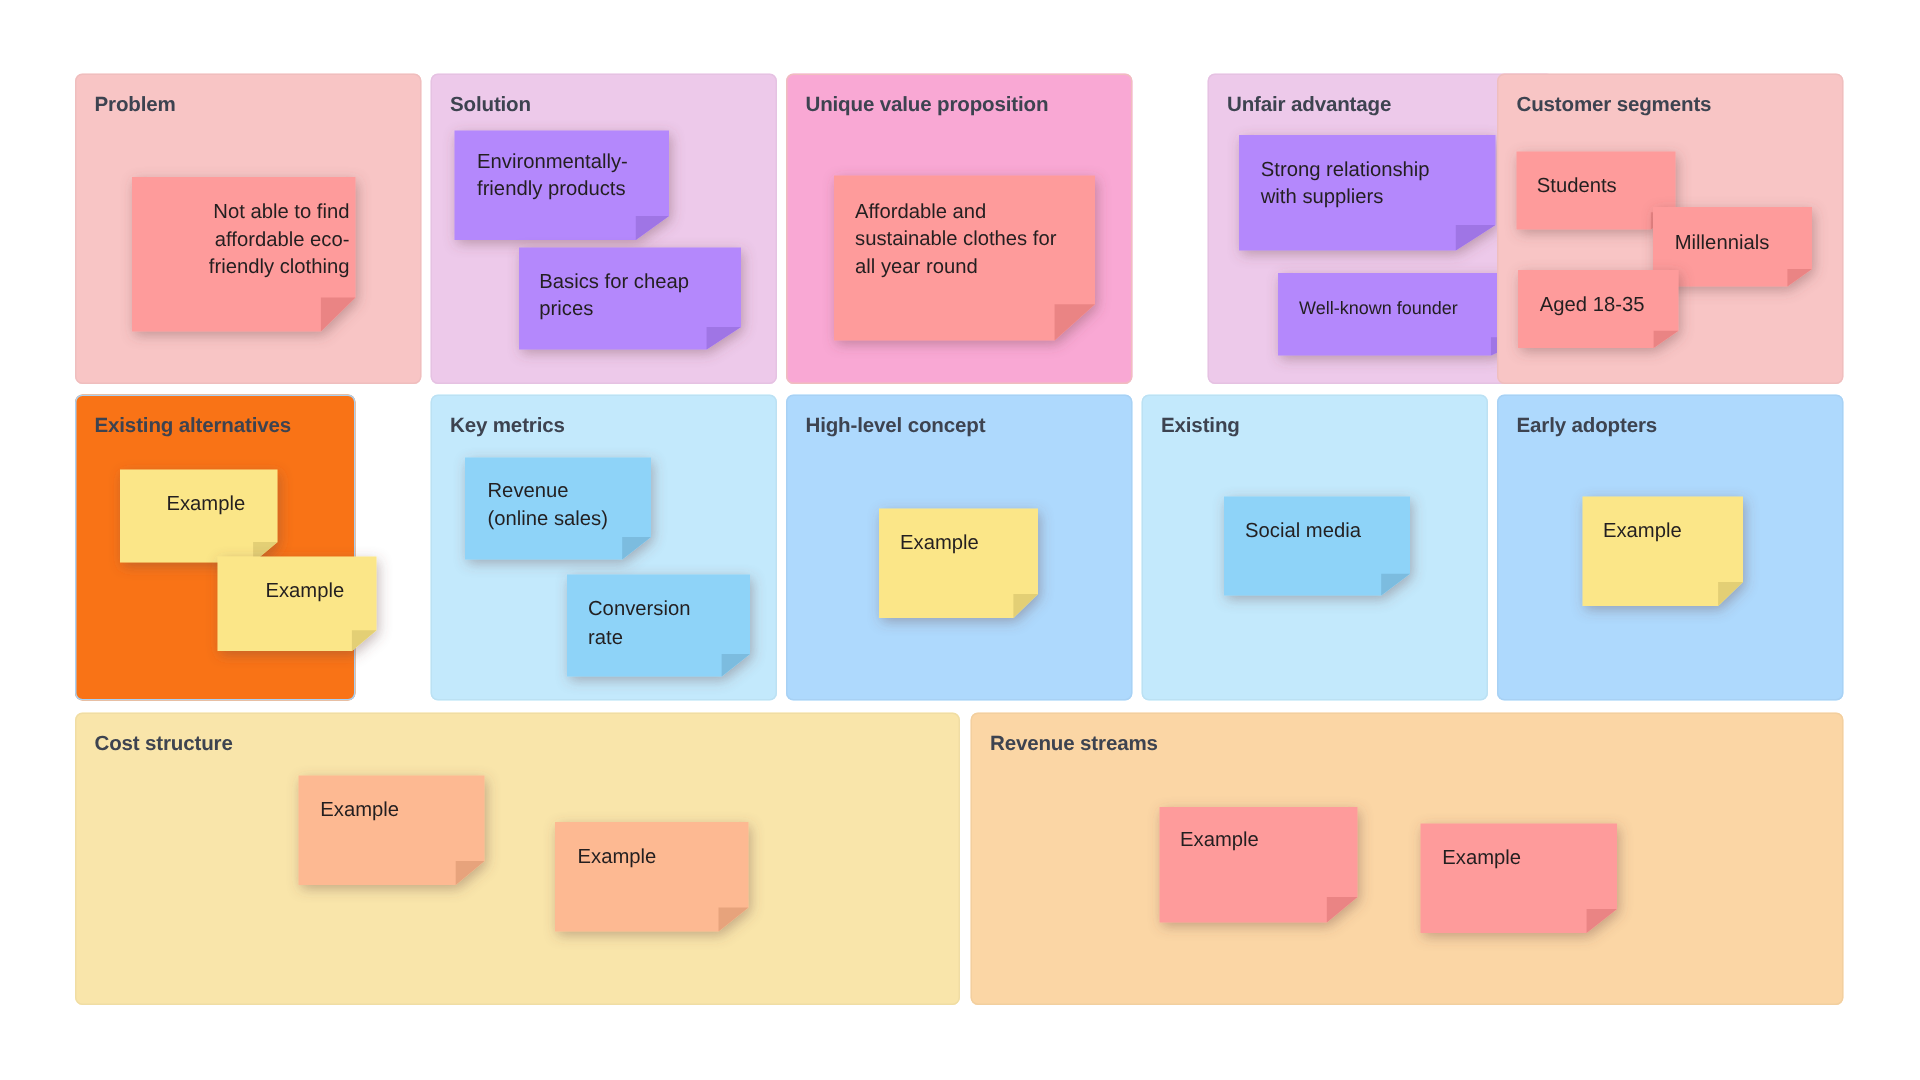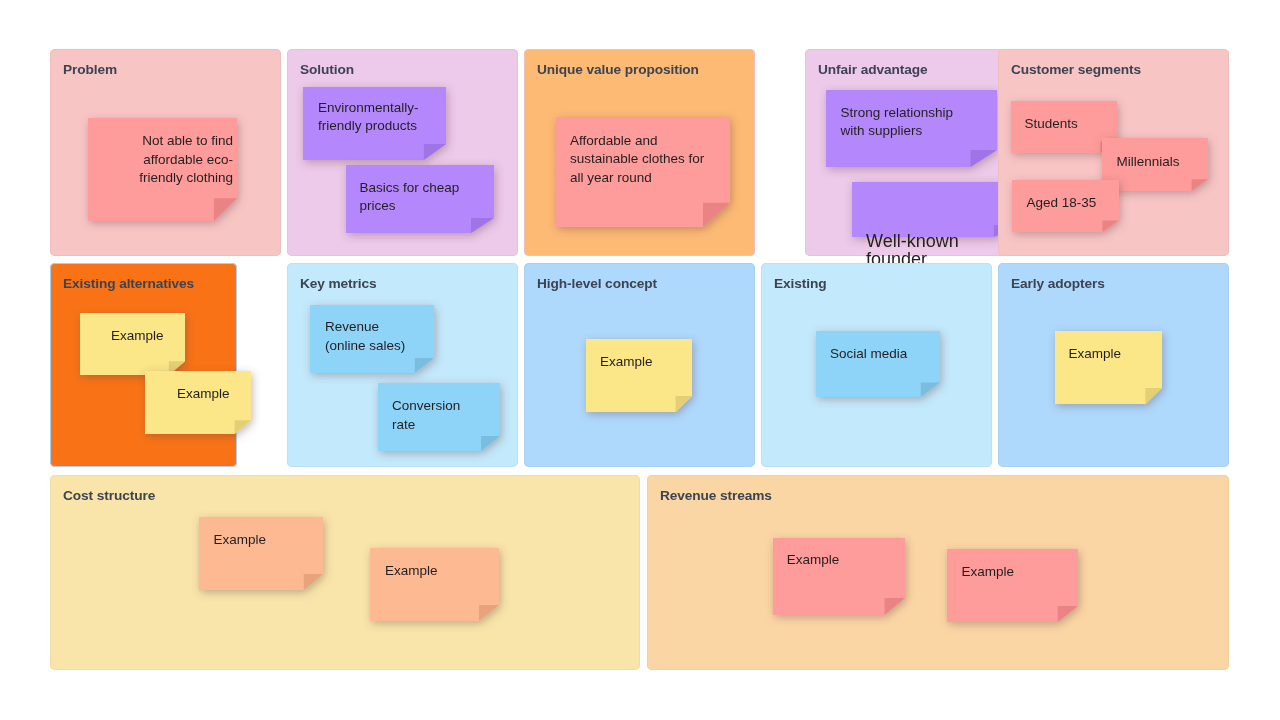--- a/index.html
+++ b/index.html
@@ -84,21 +84,21 @@
       <svg class="note-svg" width="148" height="68" viewBox="0 0 148 68">
         <g filter="url(#note-shadow)">
           <path d="M0 0 H148 V53.04 L125.06 68 H0 Z" fill="#b488fc"></path>
           <path d="M125.06 53.04 H148 L125.06 68 Z" fill="#9f74e5"></path>
         </g>
       </svg>
       <div class="note-text" style="left:13.5px;top:13.5px;width:130.5px;font-size:13.5px;">Basics for cheap
 prices</div>
     </div>
   </section>
-  <section class="panel" style="left:524px;top:49px;width:231px;height:207px;background:#fdba74;box-shadow:inset 0 0 0 1px #efbebe;">
+  <section class="panel" style="left:524px;top:49px;width:231px;height:207px;background:#f9a8d4;box-shadow:inset 0 0 0 1px #efbebe;">
     <h2 class="panel-title">Unique value proposition</h2>
     <div class="note" style="left:32px;top:68px;width:174px;height:110px;">
       <svg class="note-svg" width="174" height="110" viewBox="0 0 174 110">
         <g filter="url(#note-shadow)">
           <path d="M0 0 H174 V85.8 L147.03 110 H0 Z" fill="#fe9b9b"></path>
           <path d="M147.03 85.8 H174 L147.03 110 Z" fill="#ea8484"></path>
         </g>
       </svg>
       <div class="note-text" style="left:14px;top:14.5px;width:156px;font-size:13.5px;">Affordable and
 sustainable clothes for
@@ -117,21 +117,21 @@
       <div class="note-text" style="left:14.5px;top:13.5px;width:152.5px;font-size:13.5px;">Strong relationship
 with suppliers</div>
     </div>
     <div class="note" style="left:47px;top:133px;width:168px;height:55px;">
       <svg class="note-svg" width="168" height="55" viewBox="0 0 168 55">
         <g filter="url(#note-shadow)">
           <path d="M0 0 H168 V42.9 L141.96 55 H0 Z" fill="#b488fc"></path>
           <path d="M141.96 42.9 H168 L141.96 55 Z" fill="#9f74e5"></path>
         </g>
       </svg>
-      <div class="note-text" style="left:14px;top:13.5px;width:150px;font-size:18px;margin-top:36px;">Well-known founder</div>
+      <div class="note-text" style="left:14px;top:13.5px;width:150px;font-size:12px;">Well-known founder</div>
     </div>
   </section>
   <section class="panel" style="left:998px;top:49px;width:231px;height:207px;background:#f8c5c5;box-shadow:inset 0 0 0 1px #efbebe;">
     <h2 class="panel-title">Customer segments</h2>
     <div class="note" style="left:13px;top:52px;width:106px;height:52px;">
       <svg class="note-svg" width="106" height="52" viewBox="0 0 106 52">
         <g filter="url(#note-shadow)">
           <path d="M0 0 H106 V40.56 L89.57 52 H0 Z" fill="#fe9b9b"></path>
           <path d="M89.57 40.56 H106 L89.57 52 Z" fill="#ea8484"></path>
         </g>

